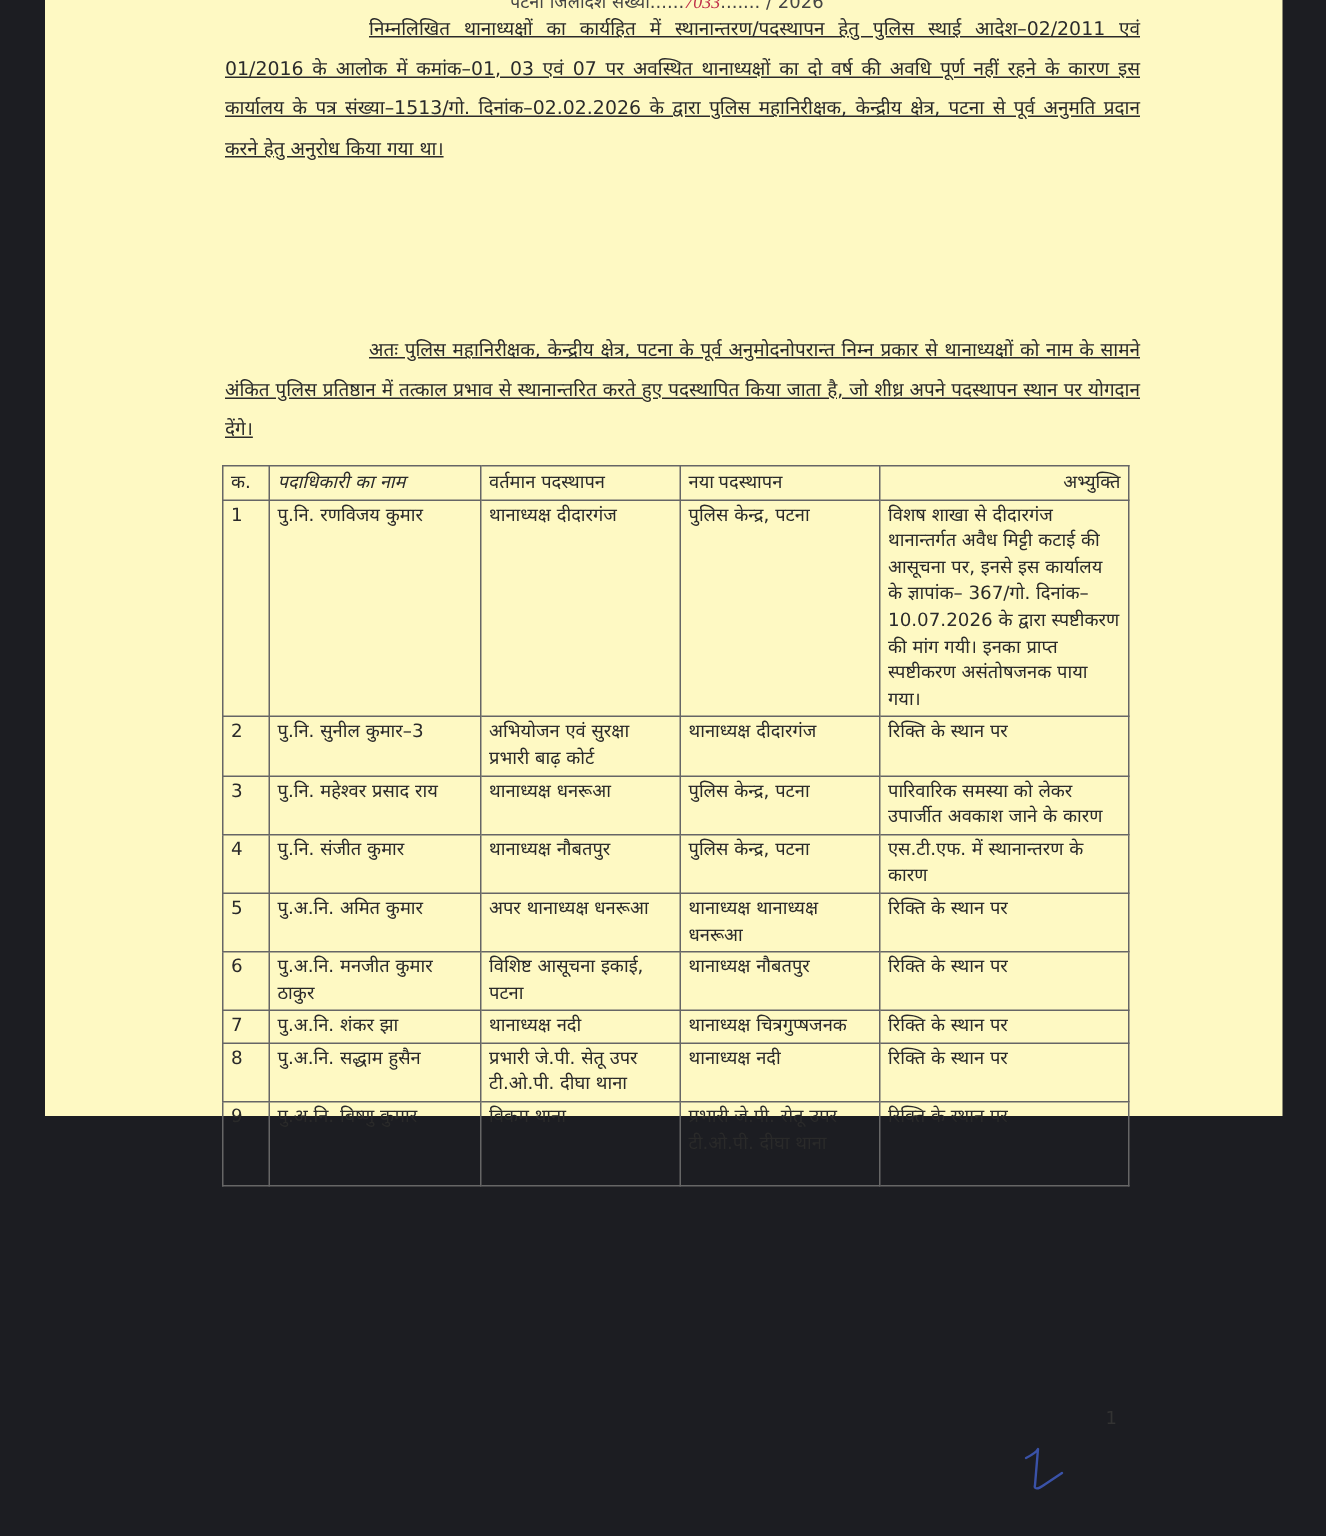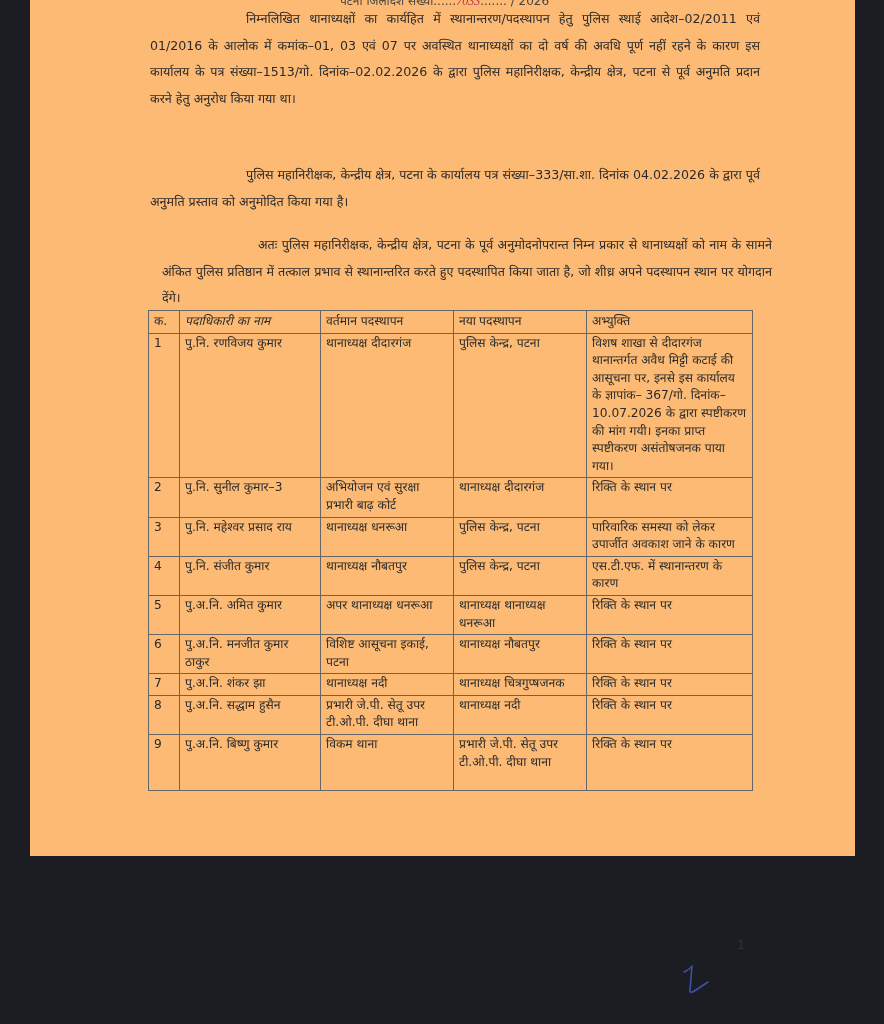--- a/index.html
+++ b/index.html
@@ -1,41 +1,40 @@
 <!DOCTYPE html>
 <html><head>
 <meta charset="utf-8">
 <style>
   html, body { margin:0; padding:0; }
   body { width:884px; height:1024px; background:#1c1d22; position:relative; overflow:hidden;
          font-family:"DejaVu Sans", sans-serif; color:#2a2a2a; }
-  .page { position:absolute; left:30px; top:0; width:825px; height:856px; background:#fdba74; }
+  .page { position:absolute; left:30px; top:0; width:825px; height:744px; background:#fef9c3; }
   .header-line { position:absolute; left:310px; top:-8px; font-size:12px; color:#444; white-space:nowrap; }
   .header-line .num { color:#c0304a; font-family:"Liberation Serif", serif; font-style:italic; }
   .para { position:absolute; left:120px; width:610px; font-size:12.6px; line-height:26.5px; text-align:justify; text-align-last:left; }
-  .para.indent { text-indent:96px; }
+  .para.indent { text-indent:96px;text-decoration:underline; }
   table { position:absolute; left:118px; top:310px; width:605px; border-collapse:collapse; font-size:12.2px; line-height:17.6px; }
   td, th { border:1.3px solid #666; vertical-align:top; padding:1px 5px 2px 5px; text-align:left; font-weight:normal; }
   th { padding:2px 5px; }
-  th.rem { text-align:left; }
+  th.rem { text-align:right; }
   .c0 { width:20px; } .c1 { width:130px;font-style:italic; } .c2 { width:122px; } .c3 { width:122px;font-family:Liberation Serif, serif; }
   .pageno { position:absolute; left:707px; top:938px; font-size:12px; color:#333; }
   .sig { position:absolute; left:648px; top:960px; }
 </style>
 </head>
 <body>
 
 <div class="page">
   <div class="header-line">
     <span>पटना जिलादेश संख्या......</span><span class="num">7033</span><span>....... / 2026</span>
   </div>
 
   <p class="para indent" style="top:6px;margin:0;">निम्नलिखित थानाध्यक्षों का कार्यहित में स्थानान्तरण/पदस्थापन हेतु पुलिस स्थाई आदेश–02/2011 एवं 01/2016 के आलोक में कमांक–01, 03 एवं 07 पर अवस्थित थानाध्यक्षों का दो वर्ष की अवधि पूर्ण नहीं रहने के कारण इस कार्यालय के पत्र संख्या–1513/गो. दिनांक–02.02.2026 के द्वारा पुलिस महानिरीक्षक, केन्द्रीय क्षेत्र, पटना से पूर्व अनुमति प्रदान करने हेतु अनुरोध किया गया था।</p>
-  <p class="para indent" style="top:162px;margin:0;">पुलिस महानिरीक्षक, केन्द्रीय क्षेत्र, पटना के कार्यालय पत्र संख्या–333/सा.शा. दिनांक 04.02.2026 के द्वारा पूर्व अनुमति प्रस्ताव को अनुमोदित किया गया है।</p>
-  <p class="para indent" style="top:220px;margin:12px;">अतः पुलिस महानिरीक्षक, केन्द्रीय क्षेत्र, पटना के पूर्व अनुमोदनोपरान्त निम्न प्रकार से थानाध्यक्षों को नाम के सामने अंकित पुलिस प्रतिष्ठान में तत्काल प्रभाव से स्थानान्तरित करते हुए पदस्थापित किया जाता है, जो शीध्र अपने पदस्थापन स्थान पर योगदान देंगे।</p>
+  <p class="para indent" style="top:220px;margin:0;">अतः पुलिस महानिरीक्षक, केन्द्रीय क्षेत्र, पटना के पूर्व अनुमोदनोपरान्त निम्न प्रकार से थानाध्यक्षों को नाम के सामने अंकित पुलिस प्रतिष्ठान में तत्काल प्रभाव से स्थानान्तरित करते हुए पदस्थापित किया जाता है, जो शीध्र अपने पदस्थापन स्थान पर योगदान देंगे।</p>
 
   <table>
     <thead>
       <tr>
         <th class="c0">क.</th>
         <th class="c1">पदाधिकारी का नाम</th>
         <th class="c2">वर्तमान पदस्थापन</th>
         <th class="c3">नया पदस्थापन</th>
         <th class="rem">अभ्युक्ति</th>
       </tr>

